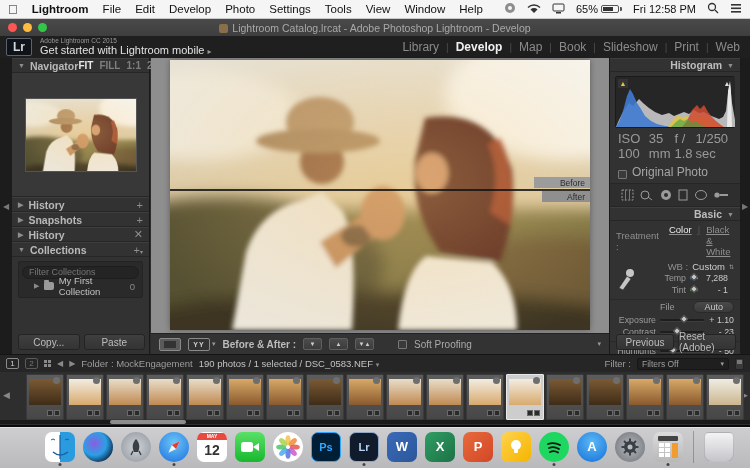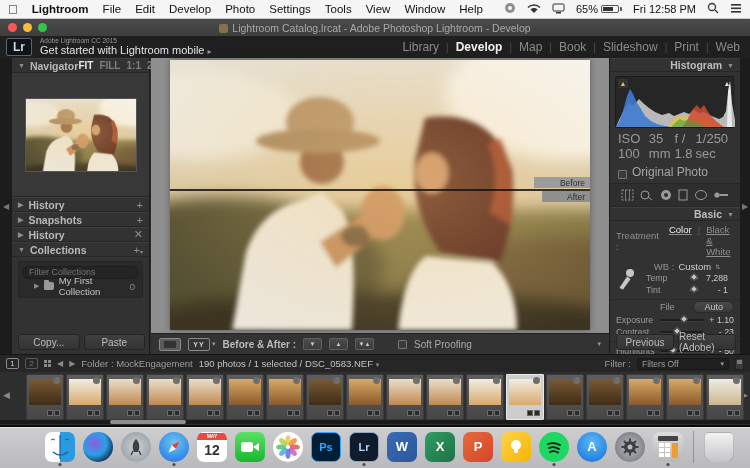--- a/index.html
+++ b/index.html
@@ -89,25 +89,25 @@
   .clip.l{left:2px;color:#e8c43c;background:#333;}
   .clip.r{right:2px;color:#ddd;}
   #histo-meta{display:flex;justify-content:space-between;padding:1px 8px 2px;color:#9a9a9a;font-size:13px;}
   .origrow{display:flex;align-items:flex-end;gap:5px;padding:2px 8px 4px;color:#a5a5a5;font-size:12px;border-bottom:1px solid #262626;}
   #toolstrip{display:flex;align-items:center;justify-content:space-between;padding:4px 10px;border-bottom:1px solid #262626;background:#2e2e2e;}
   #toolstrip svg{display:block;}
   .treatrow{display:flex;align-items:center;gap:5px;padding:3px 6px;font-size:9.5px;color:#8f8f8f;}
   .treatrow .on{color:#eee;}
   .wbrow{display:flex;align-items:center;padding:1px 6px 0;}
   #dropper{margin-right:4px;}
-  .wbsel{display:flex;align-items:center;gap:4px;flex:1;justify-content:center;color:#cfcfcf;font-size:9.5px;}
+  .wbsel{display:flex;align-items:center;gap:4px;flex:1;justify-content:flex-end;color:#cfcfcf;font-size:9.5px;}
   .wbsel .lab{color:#8f8f8f;}
   .slider-area{padding:0 6px;}
   .srow{display:flex;align-items:center;height:12px;}
-  .srow .slab{width:44px;text-align:left;font-size:8.8px;color:#9b9b9b;padding-right:4px;white-space:nowrap;}
+  .srow .slab{width:44px;text-align:right;font-size:8.8px;color:#9b9b9b;padding-right:4px;white-space:nowrap;}
   .srow .sval{width:30px;text-align:right;font-size:8.8px;color:#c9c9c9;white-space:nowrap;}
   .track{flex:1;height:2px;background:#1e1e1e;border-radius:1px;position:relative;box-shadow:0 1px 0 rgba(255,255,255,.05);}
   .track.temp{background:linear-gradient(90deg,#3a6cc8,#8a8a8a 55%,#d8b23a);}
   .track.tint{background:linear-gradient(90deg,#49a049,#8a8a8a 50%,#c04ac0);}
   .sthumb{position:absolute;top:-3px;width:6px;height:6px;background:#c4c4c4;border:1px solid #333;transform:translateX(-50%) rotate(45deg);}
   .tonerow{display:flex;align-items:center;height:15px;padding:0 6px;}
   .tonerow .tlab{width:44px;text-align:right;font-size:9px;color:#9b9b9b;padding-right:4px;}
   .autobtn{margin-left:auto;height:12px;padding:0 10px;background:linear-gradient(#4a4a4a,#3a3a3a);border:1px solid #2a2a2a;border-radius:6px;color:#c9c9c9;font-size:9px;display:flex;align-items:center;}
   .groupgap{height:4px;border-bottom:1px solid #2a2a2a;margin-bottom:3px;}
   .presence{height:14px;display:flex;align-items:center;justify-content:center;color:#9b9b9b;font-size:9px;border-top:1px solid #2a2a2a;margin-top:3px;}

